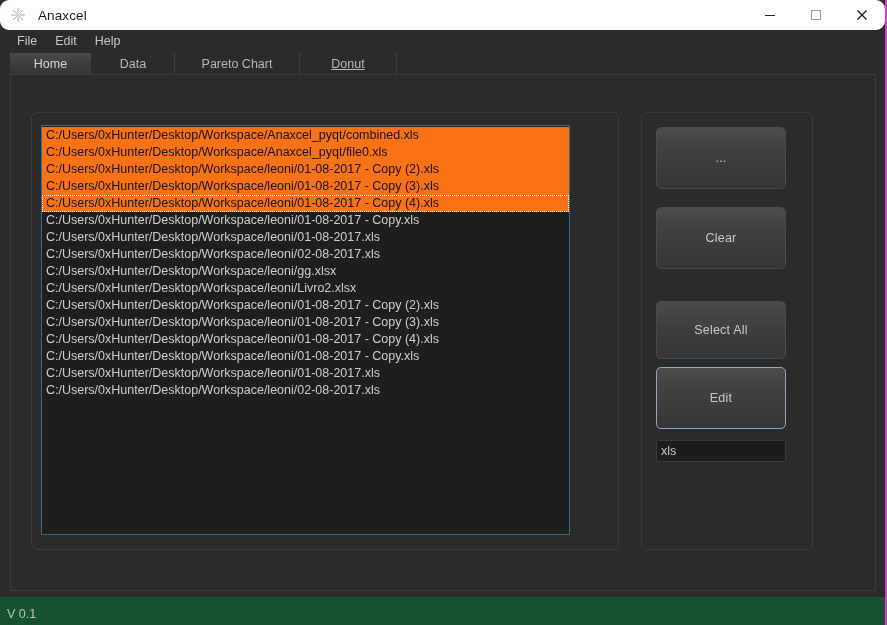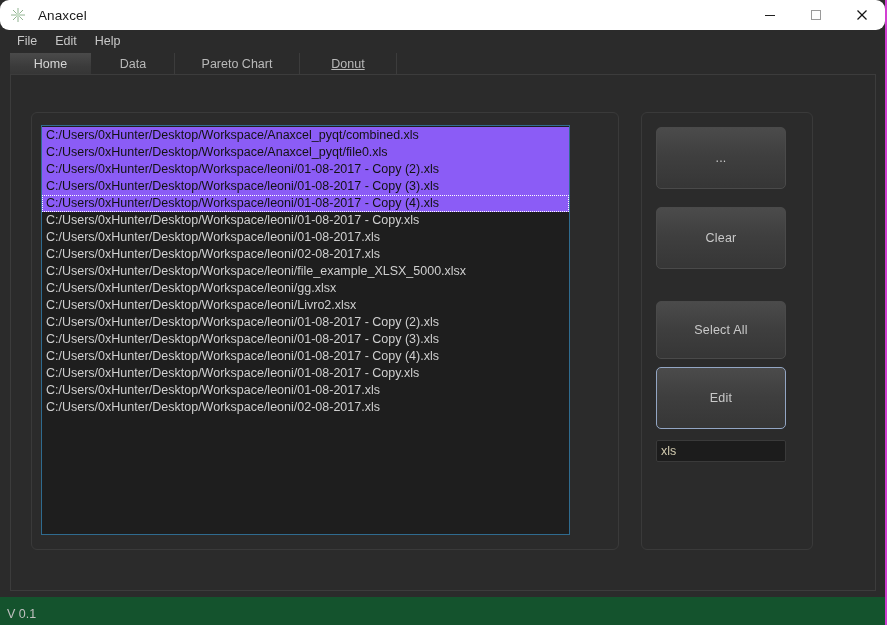--- a/index.html
+++ b/index.html
@@ -171,21 +171,21 @@
     height: 17px;
     line-height: 17px;
     font-size: 12.5px;
     color: #cfcfcf;
     padding-left: 4px;
     white-space: nowrap;
     overflow: hidden;
     box-sizing: border-box;
   }
   .file-row.selected {
-    background: #8b5cf6;
+    background: #f97316;
     color: #121212;
   }
   .file-row.focused {
     outline: 1px dotted #ffffff;
     outline-offset: -1px;
   }
 
   
   .btn {
     position: absolute;
@@ -301,21 +301,20 @@
 
     <div id="file-list">
         <div class="file-row selected">C:/Users/0xHunter/Desktop/Workspace/Anaxcel_pyqt/combined.xls</div>
         <div class="file-row selected">C:/Users/0xHunter/Desktop/Workspace/Anaxcel_pyqt/file0.xls</div>
         <div class="file-row selected">C:/Users/0xHunter/Desktop/Workspace/leoni/01-08-2017 - Copy (2).xls</div>
         <div class="file-row selected">C:/Users/0xHunter/Desktop/Workspace/leoni/01-08-2017 - Copy (3).xls</div>
         <div class="file-row selected focused">C:/Users/0xHunter/Desktop/Workspace/leoni/01-08-2017 - Copy (4).xls</div>
         <div class="file-row">C:/Users/0xHunter/Desktop/Workspace/leoni/01-08-2017 - Copy.xls</div>
         <div class="file-row">C:/Users/0xHunter/Desktop/Workspace/leoni/01-08-2017.xls</div>
         <div class="file-row">C:/Users/0xHunter/Desktop/Workspace/leoni/02-08-2017.xls</div>
-        <div class="file-row">C:/Users/0xHunter/Desktop/Workspace/leoni/file_example_XLSX_5000.xlsx</div>
         <div class="file-row">C:/Users/0xHunter/Desktop/Workspace/leoni/gg.xlsx</div>
         <div class="file-row">C:/Users/0xHunter/Desktop/Workspace/leoni/Livro2.xlsx</div>
         <div class="file-row">C:/Users/0xHunter/Desktop/Workspace/leoni/01-08-2017 - Copy (2).xls</div>
         <div class="file-row">C:/Users/0xHunter/Desktop/Workspace/leoni/01-08-2017 - Copy (3).xls</div>
         <div class="file-row">C:/Users/0xHunter/Desktop/Workspace/leoni/01-08-2017 - Copy (4).xls</div>
         <div class="file-row">C:/Users/0xHunter/Desktop/Workspace/leoni/01-08-2017 - Copy.xls</div>
         <div class="file-row">C:/Users/0xHunter/Desktop/Workspace/leoni/01-08-2017.xls</div>
         <div class="file-row">C:/Users/0xHunter/Desktop/Workspace/leoni/02-08-2017.xls</div>
       </div>
 

